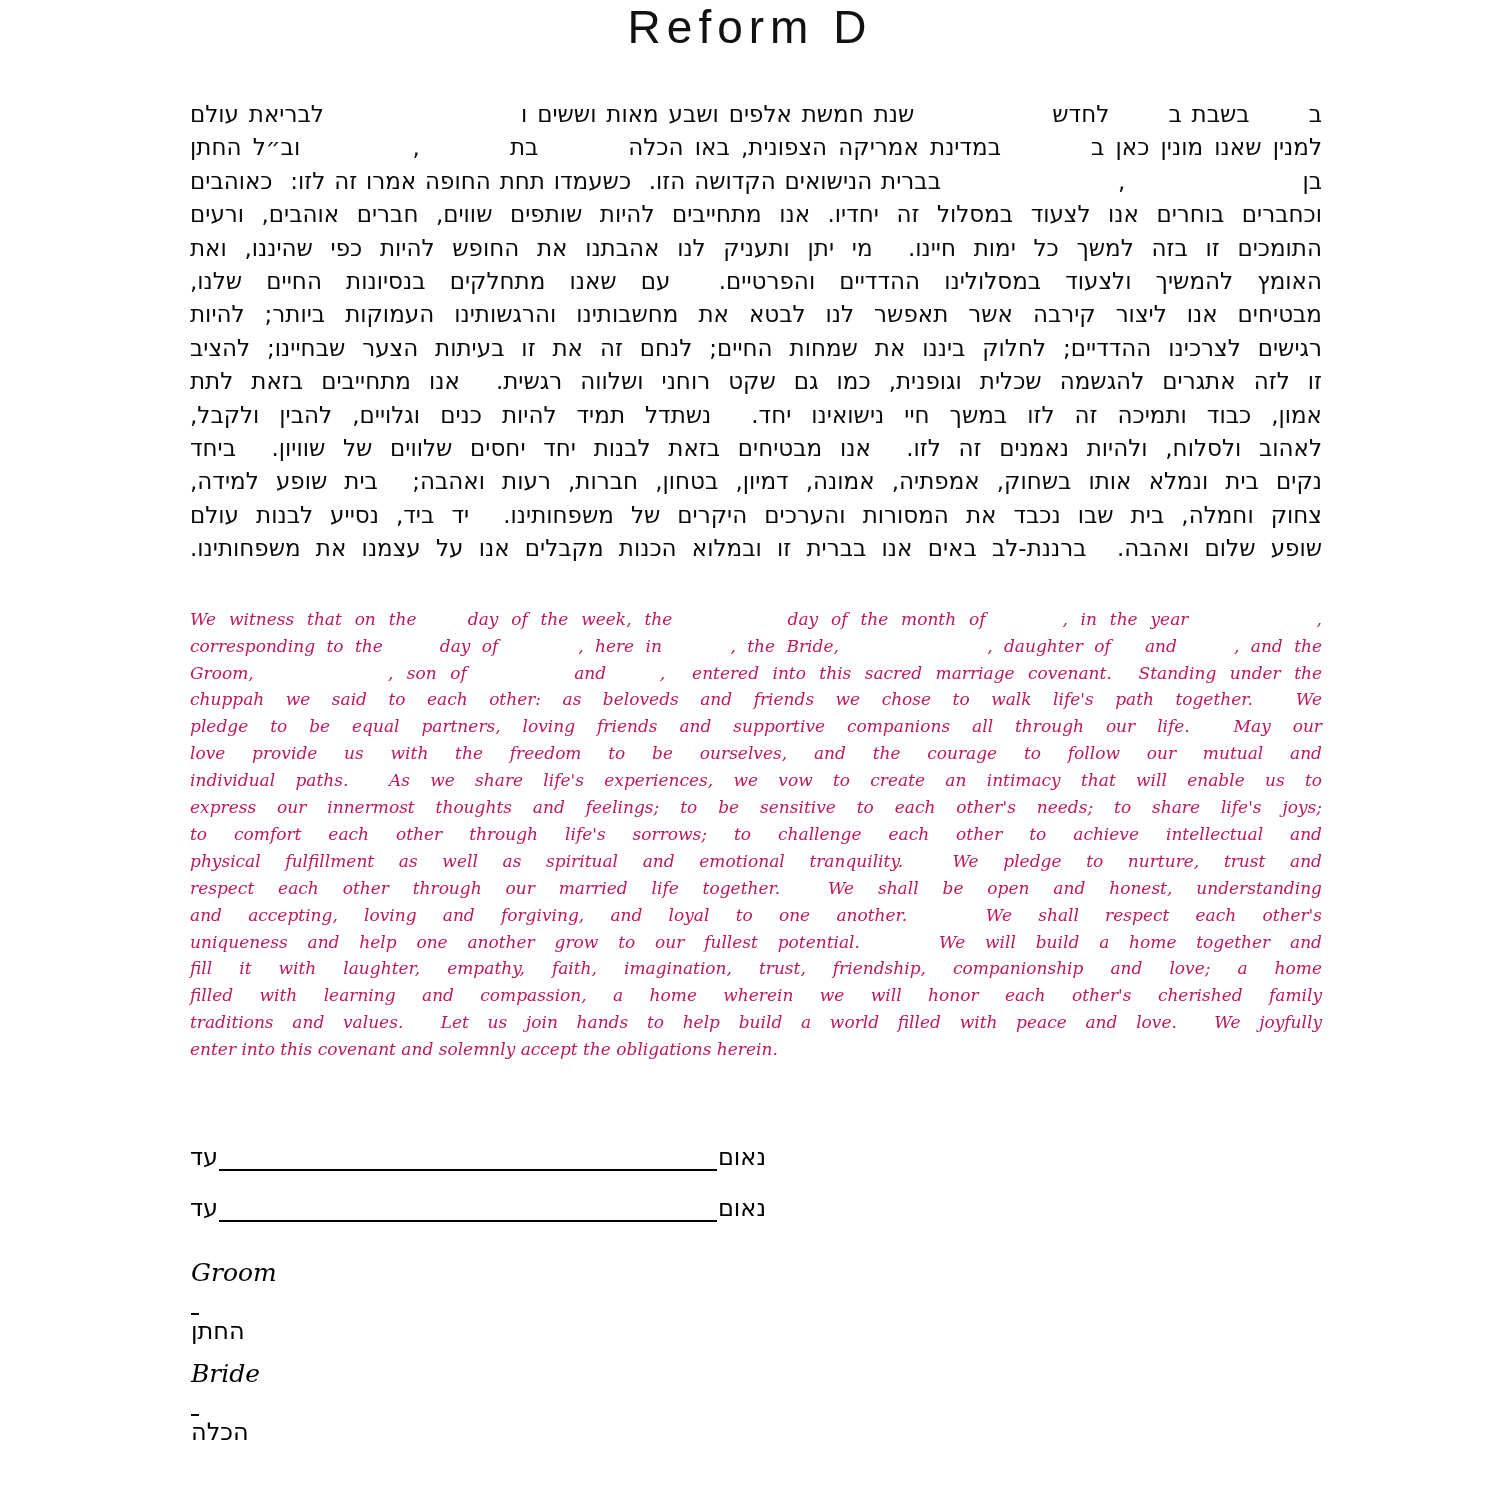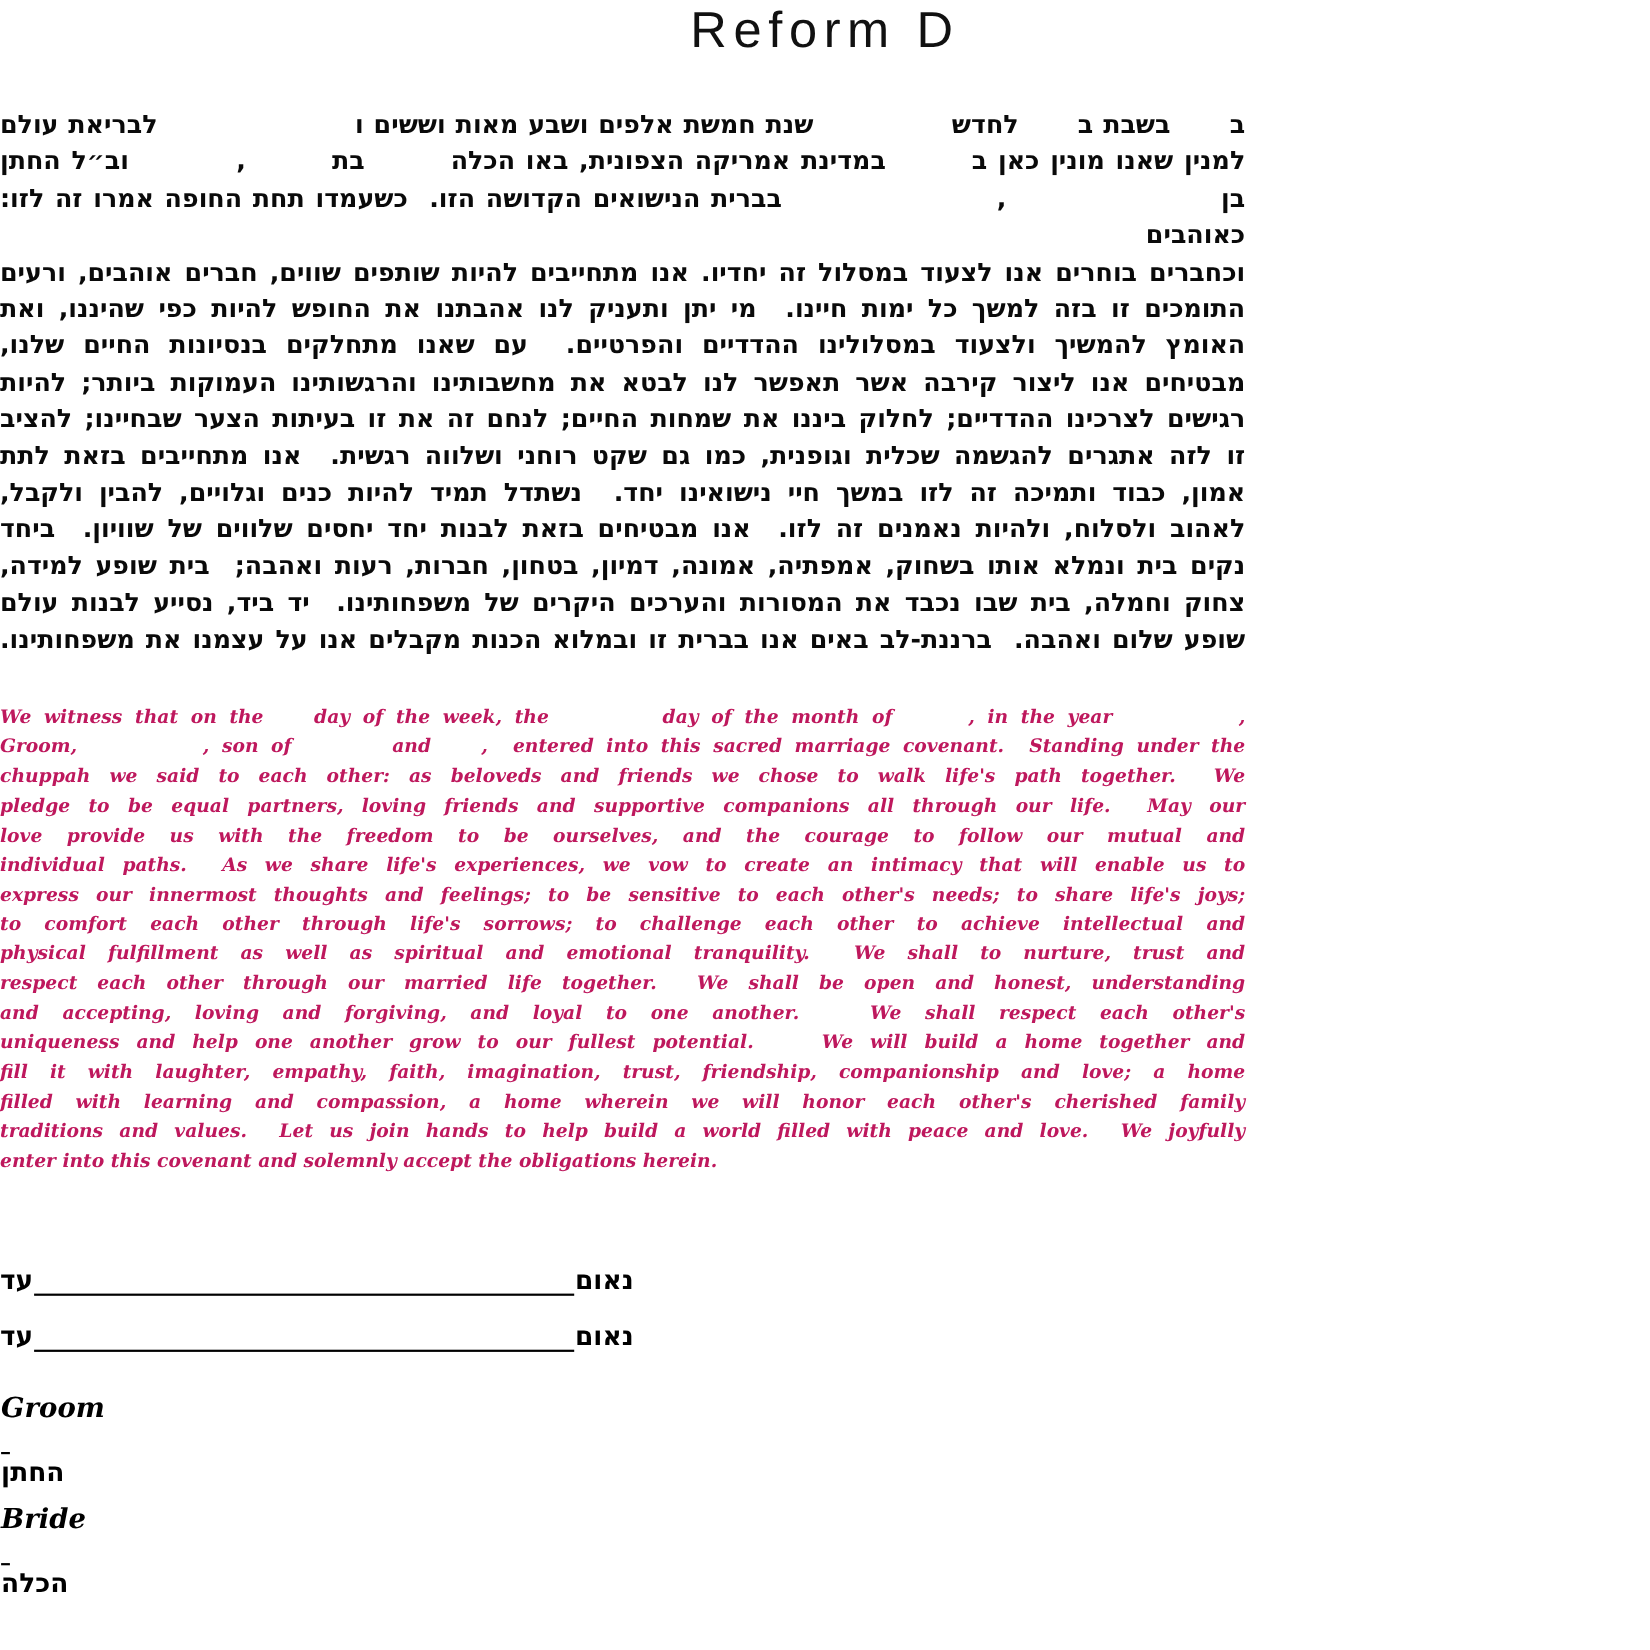--- a/index.html
+++ b/index.html
@@ -18,21 +18,21 @@
   .page-title {
     text-align: center;
     font-family: "Liberation Sans", "DejaVu Sans", sans-serif;
     font-size: 46px;
     font-weight: 400;
     letter-spacing: 6px;
     color: #111111;
   }
   .content {
     width: 1132px;
-    font-weight: bold;
+    margin-left: 190px;
   }
   .hebrew-block {
     margin-top: 44px;
     direction: rtl;
     font-family: "DejaVu Sans", sans-serif;
     font-size: 23px;
     line-height: 33.4px;
     color: #0a0a0a;
   }
   .hebrew-block .tline {
@@ -116,28 +116,29 @@
       <div class="tline">זו לזה אתגרים להגשמה שכלית וגופנית, כמו גם שקט רוחני ושלווה רגשית.  אנו מתחייבים בזאת לתת</div>
       <div class="tline">אמון, כבוד ותמיכה זה לזו במשך חיי נישואינו יחד.  נשתדל תמיד להיות כנים וגלויים, להבין ולקבל,</div>
       <div class="tline">לאהוב ולסלוח, ולהיות נאמנים זה לזו.  אנו מבטיחים בזאת לבנות יחד יחסים שלווים של שוויון.  ביחד</div>
       <div class="tline">נקים בית ונמלא אותו בשחוק, אמפתיה, אמונה, דמיון, בטחון, חברות, רעות ואהבה;  בית שופע למידה,</div>
       <div class="tline">צחוק וחמלה, בית שבו נכבד את המסורות והערכים היקרים של משפחותינו.  יד ביד, נסייע לבנות עולם</div>
       <div class="tline">שופע שלום ואהבה.  ברננת-לב באים אנו בברית זו ובמלוא הכנות מקבלים אנו על עצמנו את משפחותינו.</div>
     </div>
 
   <div class="english-block">
       <div class="tline">We witness that on the    day of the week, the         day of the month of      , in the year          ,</div>
+      <div class="tline">corresponding to the     day of       , here in      , the Bride,             , daughter of   and     , and the</div>
       <div class="tline">Groom,          , son of        and    ,  entered into this sacred marriage covenant.  Standing under the</div>
       <div class="tline">chuppah we said to each other: as beloveds and friends we chose to walk life's path together.  We</div>
       <div class="tline">pledge to be equal partners, loving friends and supportive companions all through our life.  May our</div>
       <div class="tline">love provide us with the freedom to be ourselves, and the courage to follow our mutual and</div>
       <div class="tline">individual paths.  As we share life's experiences, we vow to create an intimacy that will enable us to</div>
       <div class="tline">express our innermost thoughts and feelings; to be sensitive to each other's needs; to share life's joys;</div>
       <div class="tline">to comfort each other through life's sorrows; to challenge each other to achieve intellectual and</div>
-      <div class="tline">physical fulfillment as well as spiritual and emotional tranquility.  We shall to nurture, trust and</div>
+      <div class="tline">physical fulfillment as well as spiritual and emotional tranquility.  We pledge to nurture, trust and</div>
       <div class="tline">respect each other through our married life together.  We shall be open and honest, understanding</div>
       <div class="tline">and accepting, loving and forgiving, and loyal to one another.   We shall respect each other's</div>
       <div class="tline">uniqueness and help one another grow to our fullest potential.    We will build a home together and</div>
       <div class="tline">fill it with laughter, empathy, faith, imagination, trust, friendship, companionship and love; a home</div>
       <div class="tline">filled with learning and compassion, a home wherein we will honor each other's cherished family</div>
       <div class="tline">traditions and values.  Let us join hands to help build a world filled with peace and love.  We joyfully</div>
       <div class="tline">enter into this covenant and solemnly accept the obligations herein.</div>
     </div>
 
   <div class="signatures">

